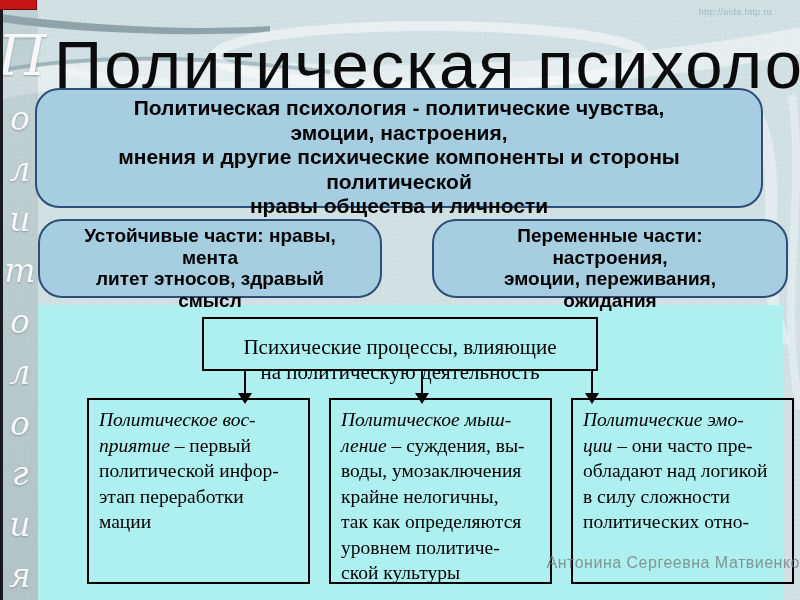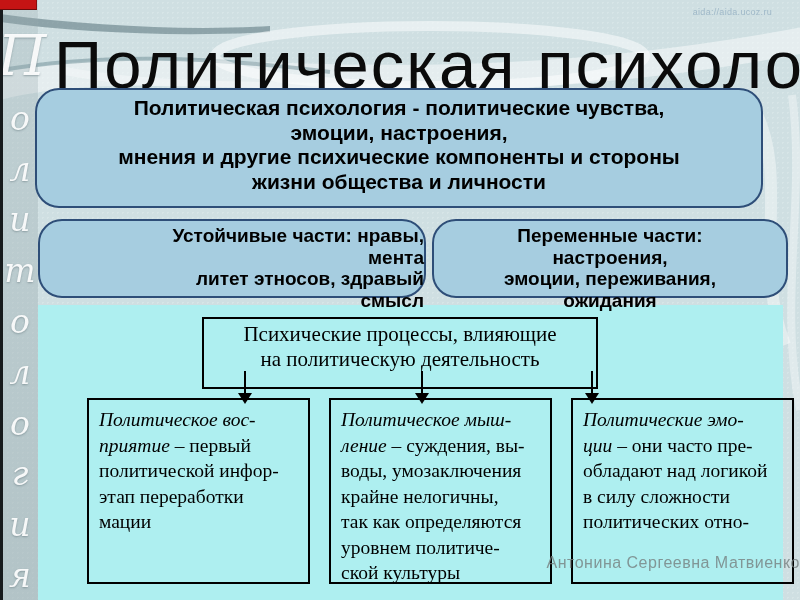--- a/index.html
+++ b/index.html
@@ -44,32 +44,32 @@
     white-space:nowrap;
   }
 
   .round-box{
     position:absolute;z-index:3;box-sizing:border-box;
     background:var(--box-fill);border:2px solid var(--box-border);
     border-radius:24px;
     font-weight:bold;color:#000;text-align:center;
   }
   .def-box{left:35px;top:88px;width:728px;height:120px;font-size:21px;line-height:24.5px;padding-top:6px;}
-  .stable-box{left:38px;top:219px;width:388px;height:79px;font-size:19px;line-height:21.5px;padding-top:4px;text-align:right;}
+  .stable-box{left:38px;top:219px;width:344px;height:79px;font-size:19px;line-height:21.5px;padding-top:4px;}
   .variable-box{left:432px;top:219px;width:356px;height:79px;font-size:19px;line-height:21.5px;padding-top:4px;}
 
   .cyan-panel{
     position:absolute;left:38px;top:305px;width:745px;height:295px;z-index:2;
     background:var(--panel-cyan);
   }
   .flow-header{
-    position:absolute;left:164px;top:12px;width:396px;height:72px;box-sizing:border-box;
+    position:absolute;left:164px;top:12px;width:396px;height:54px;box-sizing:border-box;
     border:2px solid #000;
     font-family:"Liberation Serif",serif;font-size:21px;line-height:25px;
-    text-align:center;padding-top:3px;color:#000;
+    text-align:center;padding-top:16px;color:#000;
   }
   .arrow{position:absolute;top:66px;width:14px;height:33px;}
   .arrow .shaft{position:absolute;left:6px;top:0;width:2px;height:23px;background:#000;}
   .arrow .head{position:absolute;left:0;top:22px;width:0;height:0;
     border-left:7px solid transparent;border-right:7px solid transparent;border-top:11px solid #000;}
   .flow-node{
     position:absolute;top:93px;height:186px;width:223px;box-sizing:border-box;
     border:2px solid #000;
     font-family:"Liberation Serif",serif;font-size:19.5px;line-height:25.5px;
     color:#000;padding:7px 8px 0 10px;text-align:left;margin-left:19px;
@@ -104,29 +104,30 @@
     <div>о</div>
     <div>л</div>
     <div>о</div>
     <div>г</div>
     <div>и</div>
     <div>я</div>
   </div>
 <div class="left-edge"></div>
 <div class="red-bar" style="background: rgb(197, 20, 20);"></div>
 
-<div class="site-watermark">aida://aida.ucoz.ru</div>
+<div class="site-watermark">http://aida.http.ru</div>
 
 <h1 class="slide-title">Политическая психология</h1>
 
 <div class="round-box def-box">
     <div>Политическая психология - политические чувства,</div>
     <div>эмоции, настроения,</div>
     <div>мнения и другие психические компоненты и стороны</div>
-    <div>жизни общества и личности</div>
+    <div>политической</div>
+    <div>нравы общества и личности</div>
   </div>
 
 <div class="round-box stable-box">
     <div>Устойчивые части: нравы,</div>
     <div>мента</div>
     <div>литет этносов, здравый</div>
     <div>смысл</div>
   </div>
 
 <div class="round-box variable-box">

